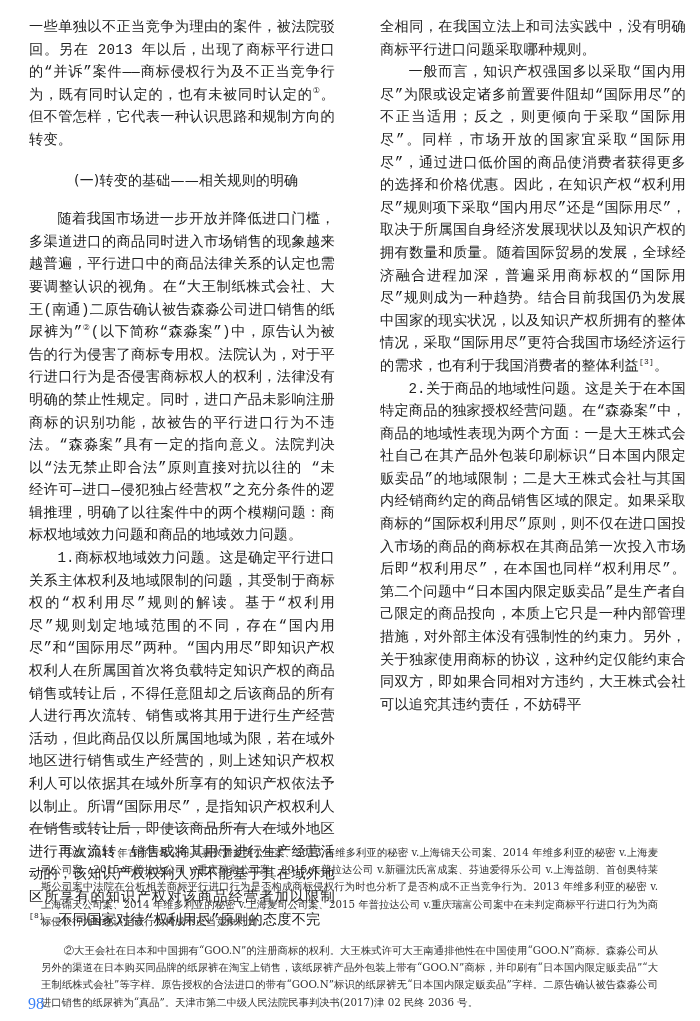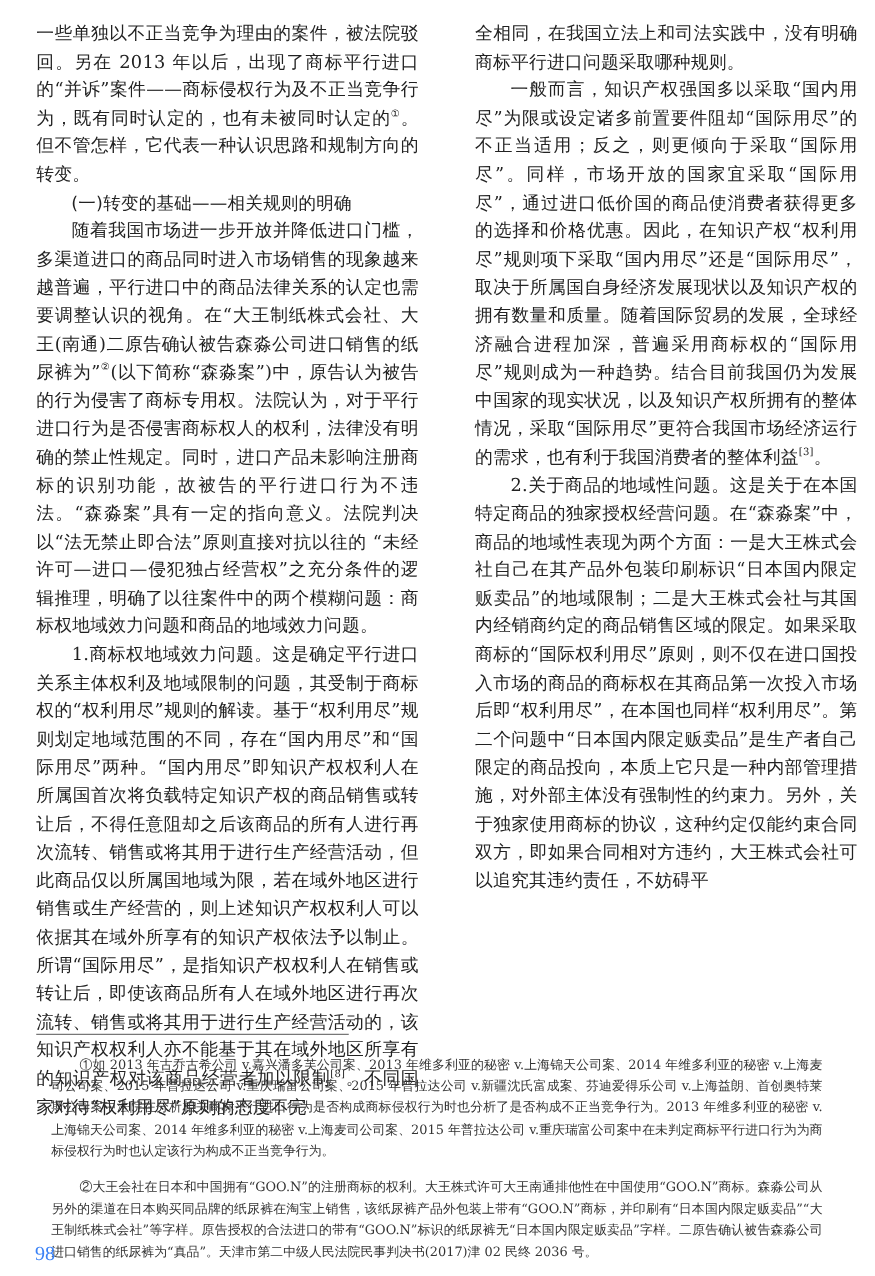--- a/index.html
+++ b/index.html
@@ -2,23 +2,23 @@
 <html><head>
 <meta charset="utf-8">
 <style>
   html, body { margin: 0; padding: 0; background: #ffffff; }
   body { width: 700px; height: 1021px; position: relative; overflow: hidden;
          font-family: "DejaVu Serif", "Liberation Serif", serif; color: #222; }
   .col { position: absolute; top: 16px; width: 306px; font-size: 14.2px;
          line-height: 22.6px; text-align: justify; letter-spacing: 0.2px; }
   .col.left { left: 29px; }
   .col.right { left: 380px; }
-  .col p { margin: 0; text-indent: 2em; }
+  .col p { margin: 0; text-indent: 2em; font-family: Liberation Mono, monospace; }
   .col p.noindent { text-indent: 0; }
-  .col h3 { margin: 0; font-family: "DejaVu Sans", "Liberation Sans", sans-serif;
+  .col h3 { margin: 17px; font-family: "DejaVu Sans", "Liberation Sans", sans-serif;
             font-weight: normal; font-size: 14px; text-indent: 2em; line-height: 22.6px; }
   sup { font-size: 8px; line-height: 0; vertical-align: super; }
   .rule { position: absolute; left: 29px; top: 827px; width: 250px; height: 0;
           border-top: 1px solid #777; }
   .footnotes { position: absolute; left: 29px; top: 832px; width: 641px;
                font-size: 10.3px; line-height: 17.2px; text-align: justify; color: #333; }
   .footnotes p { margin: 12px; text-indent: 2.2em; }
   .page-num { position: absolute; left: 28px; top: 995px; font-size: 16px;
               font-family: "Liberation Serif", "DejaVu Serif", serif; color: #3b82f6; }
 </style>

